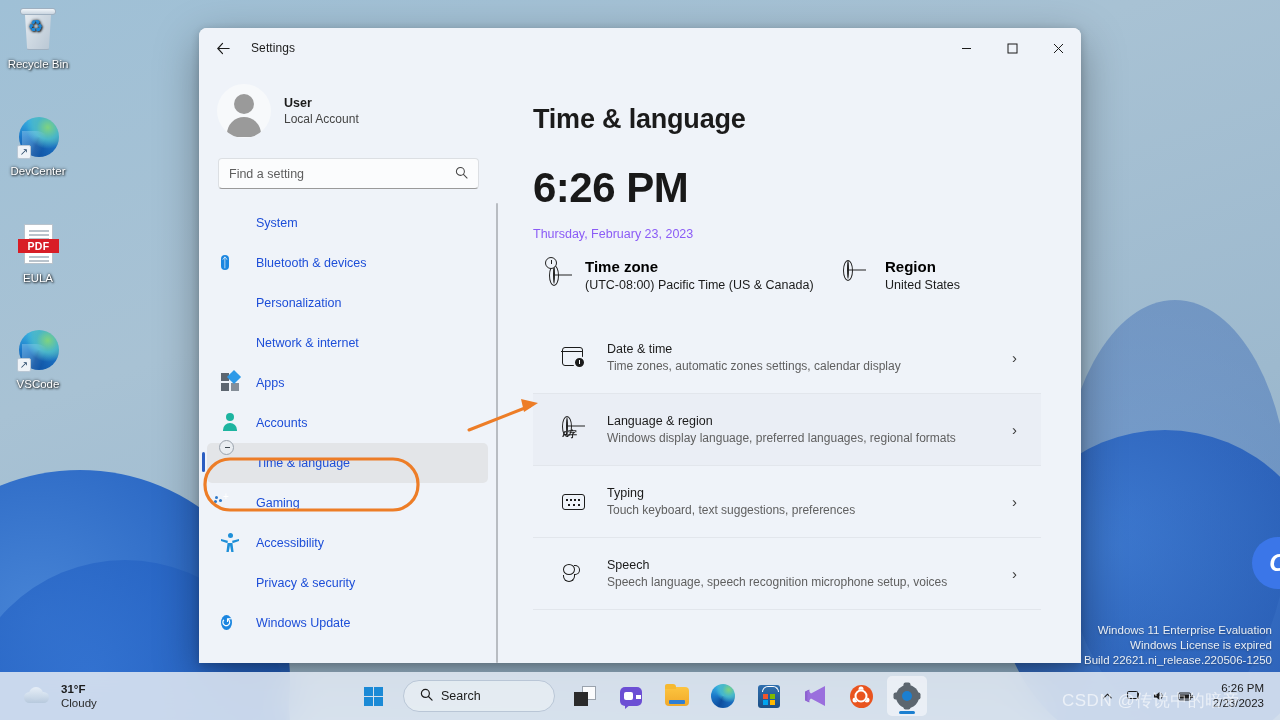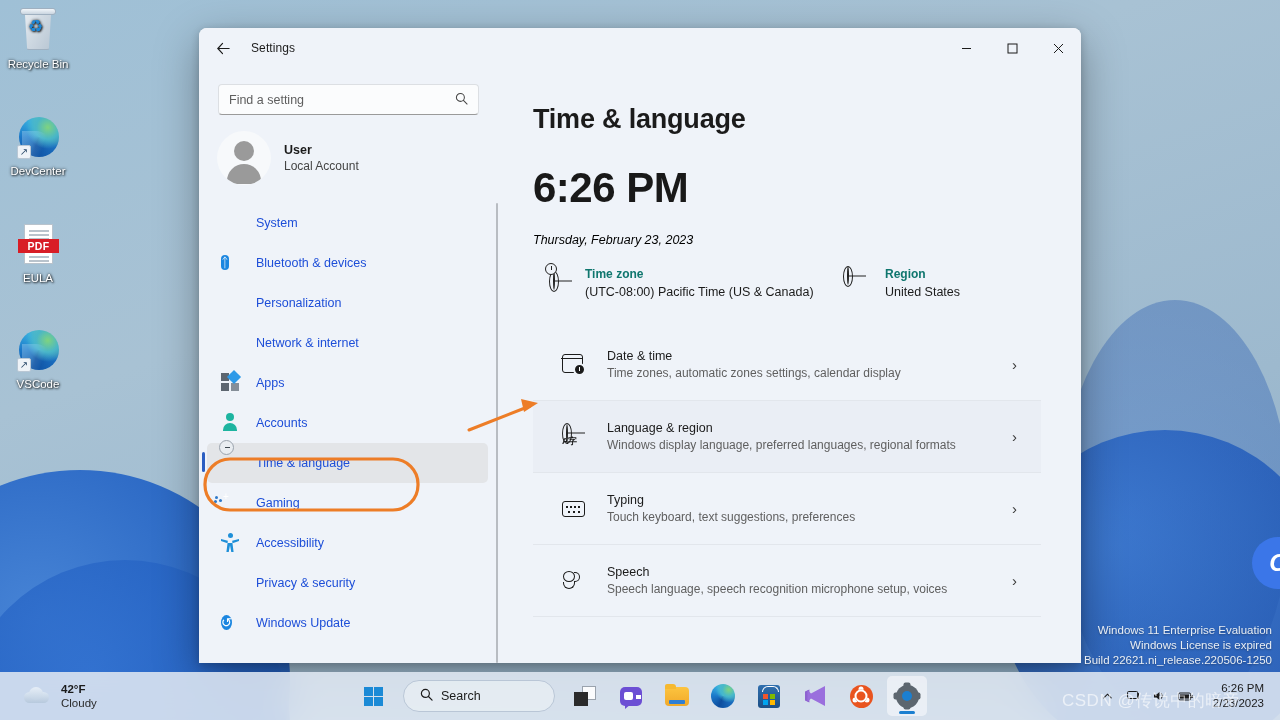--- a/index.html
+++ b/index.html
@@ -278,29 +278,29 @@
     overflow: hidden;
   }
   #page-title {
     font-size: 27px; font-weight: 600; color: #1b1b1b; letter-spacing: -.2px;
   }
   #clock-time {
     margin-top: 30px; font-size: 42px; font-weight: 600; color: #191919;
     line-height: 46px; letter-spacing: -.5px;
   }
   #clock-date {
-    margin-top: 22px; font-size: 12.5px; color: #000000; font-style: italic;
+    margin-top: 16px; font-size: 12.5px; color: #8b5cf6;
   }
   #quickinfo {
     display: flex; margin-top: 17px; padding-left: 14px;
   }
   .qi { display: flex; align-items: flex-start; }
   .qi.tz { width: 300px; }
   .qi-ico { width: 26px; flex: 0 0 26px; margin-right: 12px; margin-top: 3px; position: relative; }
-  .qi-title { font-size: 12px; font-weight: bold; color: #0f766e; line-height: 17px; }
+  .qi-title { font-size: 15px; font-weight: bold; color: #000000; line-height: 17px; }
   .qi-sub { font-size: 12.5px; color: #1b1b1b; line-height: 18px; }
 
   .globe {
     width: 19px; height: 19px; border-radius: 50%;
     border: 1.4px solid #222; position: relative;
   }
   .globe::before {
     content: ""; position: absolute; left: 50%; top: -1.4px; transform: translateX(-50%);
     width: 8px; height: 19px; border: 1.4px solid #222; border-radius: 50%;
   }
@@ -631,43 +631,43 @@
             <path d="M1 1 L10 10 M10 1 L1 10" stroke="currentColor" stroke-width="1"></path>
           </svg>
         </div>
       </div>
     </div>
 
     <div id="win-body">
 
       <div id="sidebar">
 
+        <div id="account-row">
+          <div id="avatar">
+            <div class="head"></div>
+              <div class="body"></div>
+          </div>
+          <div id="account-text">
+            <div id="account-name">User</div>
+            <div id="account-type">Local Account</div>
+          </div>
+        </div>
+
         <div id="search-wrap">
           <div id="search-box">
             <input id="search-input" type="text" placeholder="Find a setting" style="">
             <span id="search-icon">
               <svg width="13" height="13" viewBox="0 0 14 14">
                 <circle cx="5.8" cy="5.8" r="4.3" stroke="#444" stroke-width="1.1" fill="none"></circle>
                 <path d="M9.1 9.1 L13 13" stroke="#444" stroke-width="1.1" stroke-linecap="round"></path>
               </svg>
             </span>
           </div>
         </div>
 
-        <div id="account-row">
-          <div id="avatar">
-            <div class="head"></div>
-              <div class="body"></div>
-          </div>
-          <div id="account-text">
-            <div id="account-name">User</div>
-            <div id="account-type">Local Account</div>
-          </div>
-        </div>
-
         <div id="nav">
           <div class="nav-item">
             <span class="nav-ico"><span class="ic-system"></span></span>
             <span class="nav-label">System</span>
           </div>
           <div class="nav-item">
             <span class="nav-ico"><span class="ic-bluetooth">ᛏ</span></span>
             <span class="nav-label">Bluetooth &amp; devices</span>
           </div>
           <div class="nav-item">
@@ -813,21 +813,21 @@
     <div>Windows 11 Enterprise Evaluation</div>
     <div>Windows License is expired</div>
     <div>Build 22621.ni_release.220506-1250</div>
   </div>
 
   <div id="taskbar">
 
     <div id="weather">
       <span id="weather-icon"></span>
       <span id="weather-text">
-        <span id="weather-temp" style="display:block">42°F</span>
+        <span id="weather-temp" style="display:block">31°F</span>
         <span id="weather-cond" style="display:block">Cloudy</span>
       </span>
     </div>
 
     <div id="tb-center">
 
       <div class="tb-btn">
         <span id="start-glyph">
           <i></i>
             <i></i>

